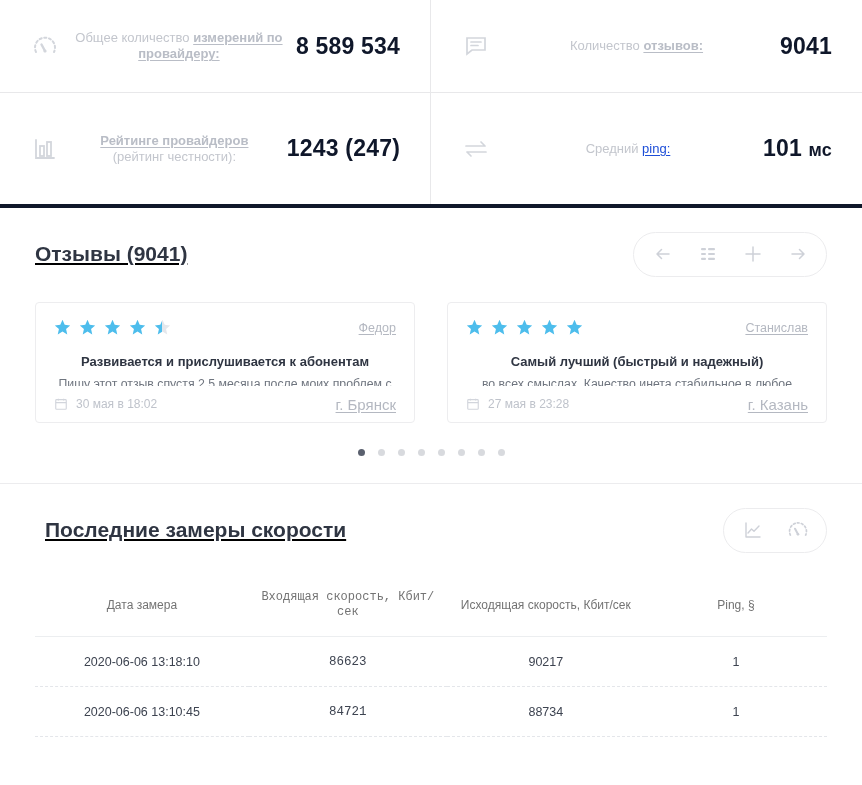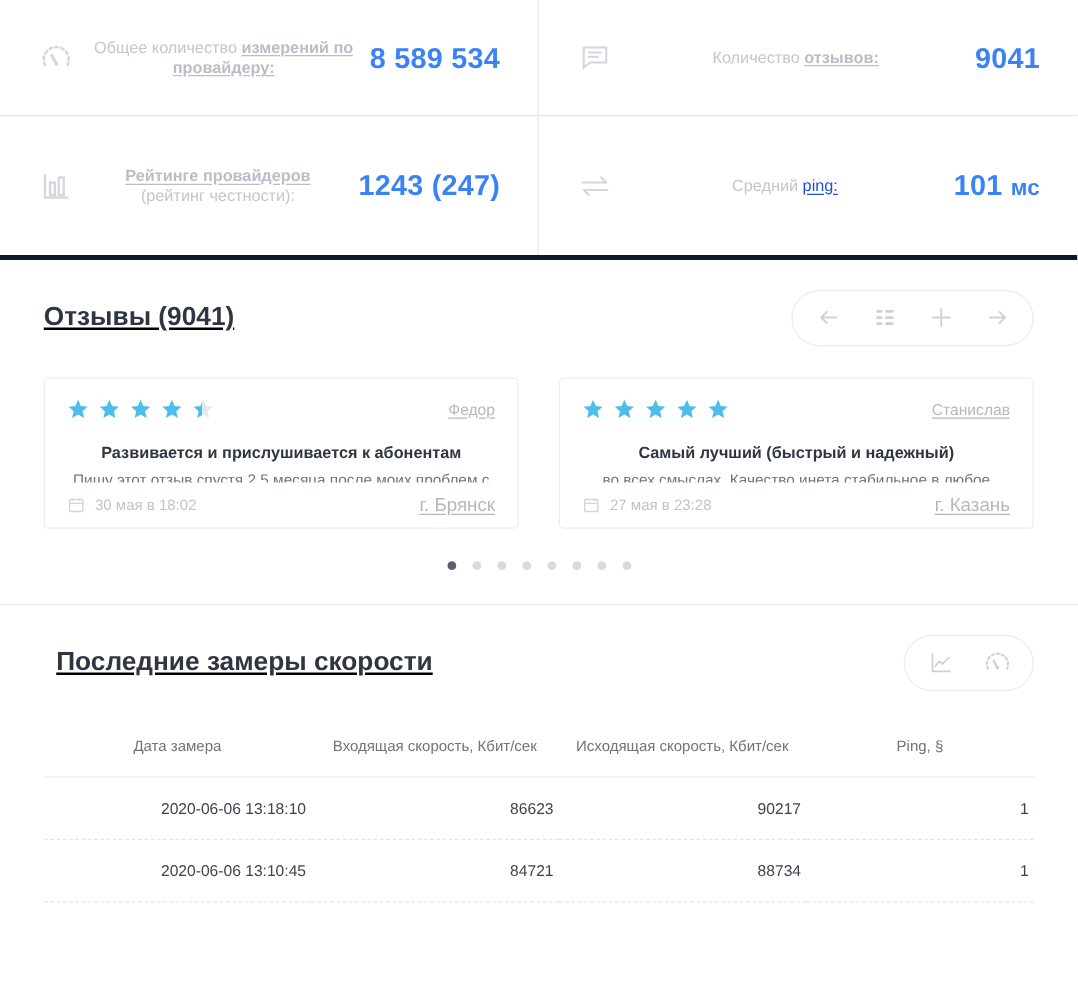--- a/index.html
+++ b/index.html
@@ -56,21 +56,21 @@
   .stat-label .lnk-inline {
     color: #1d4ed8;
     text-decoration: underline;
     text-underline-offset: 2px;
     cursor: pointer;
   }
   .stat-value {
     flex: 0 0 auto;
     font-size: 23px;
     font-weight: 700;
-    color: #3b82f6;
+    color: #0f172a;
     letter-spacing: 0.2px;
     white-space: nowrap;
   }
   .stat-value .unit { font-size: 18px; font-weight: 700; }
 
   
   .section { padding: 0 35px; }
 
   .section-head {
     display: flex;
@@ -210,26 +210,26 @@
     font-weight: 400;
     color: #737373;
     line-height: 15px;
     padding: 10px 4px 16px 4px;
     text-align: center;
     border-bottom: 1px solid #eceef0;
   }
   .table td {
     font-size: 12.5px;
     color: #3d4350;
-    text-align: right;
+    text-align: center;
     padding: 18px 4px 17px 4px;
     border-bottom: 1px dashed #e4e6ea;
   }
   .table th.c0, .table td.c0 { width: 27%; }
-  .table th.c1, .table td.c1 { width: 25%; }
+  .table th.c1, .table td.c1 { width: 25%; font-family: Liberation Mono, monospace; }
   .table th.c2, .table td.c2 { width: 25%; }
   .table th.c3, .table td.c3 { width: 23%; }
 </style>
 </head>
 <body>
 
 <div class="stats-grid">
 
   <div class="stat-cell col-left row-top">
     <span class="stat-icon">

